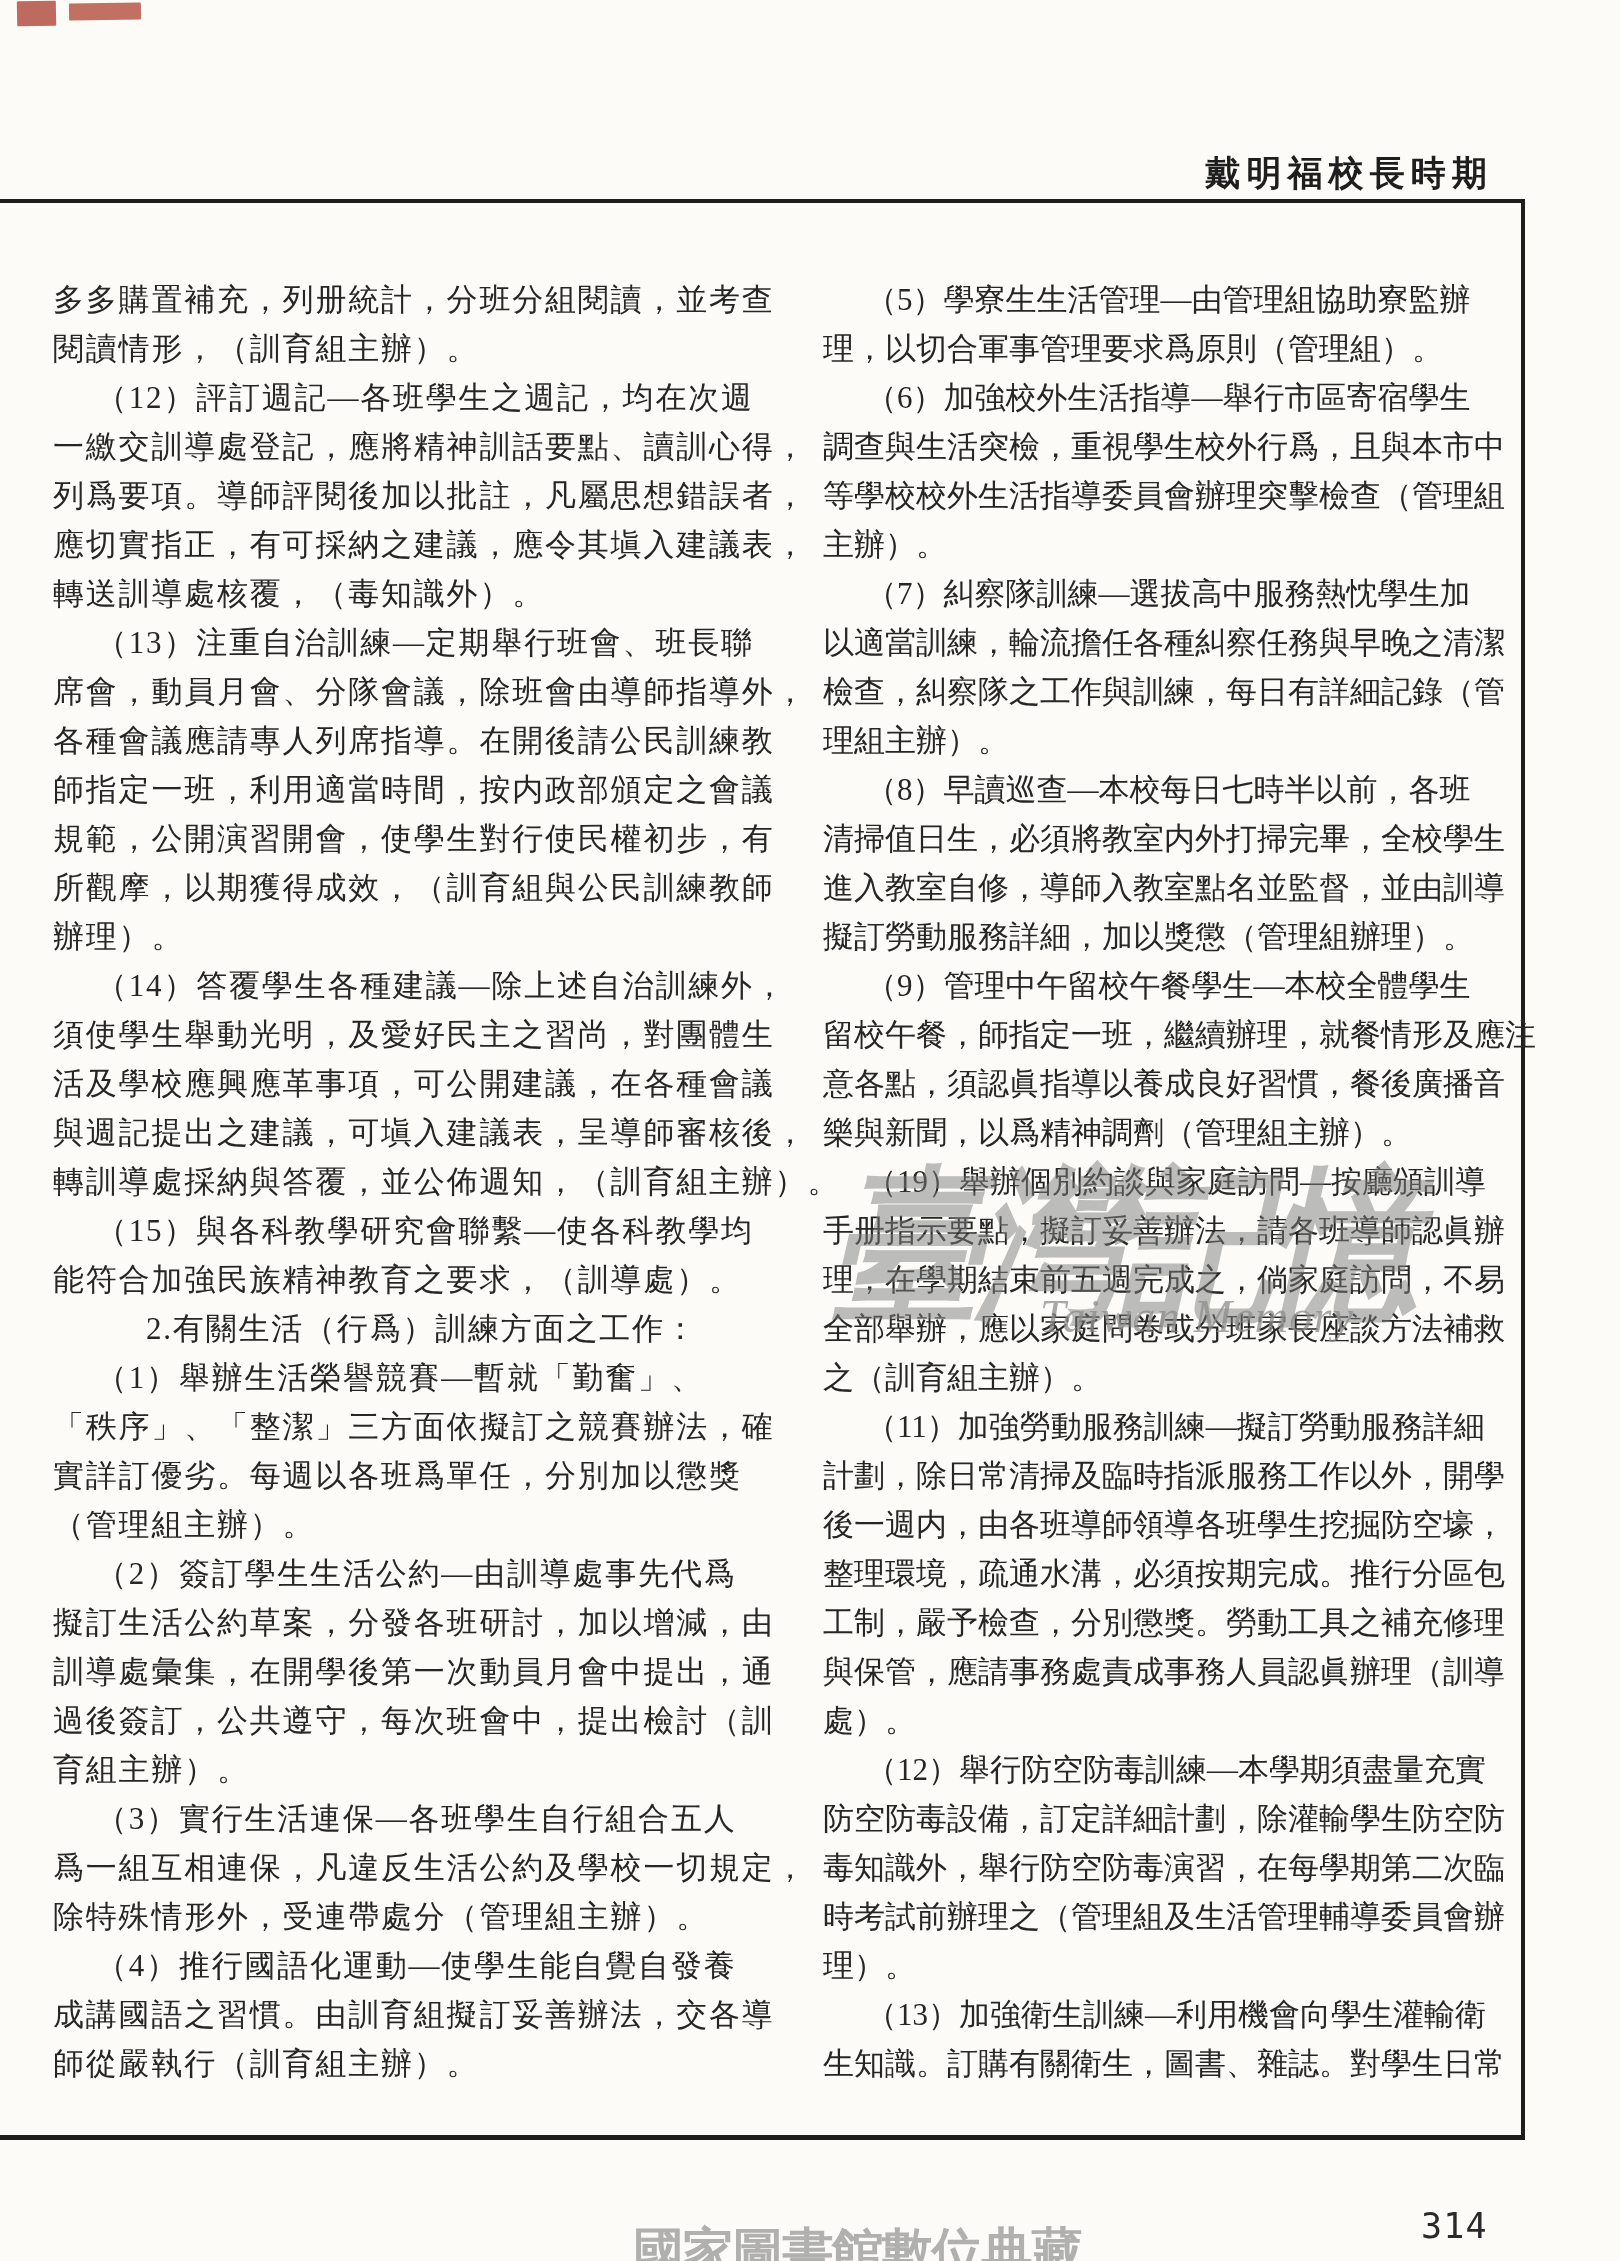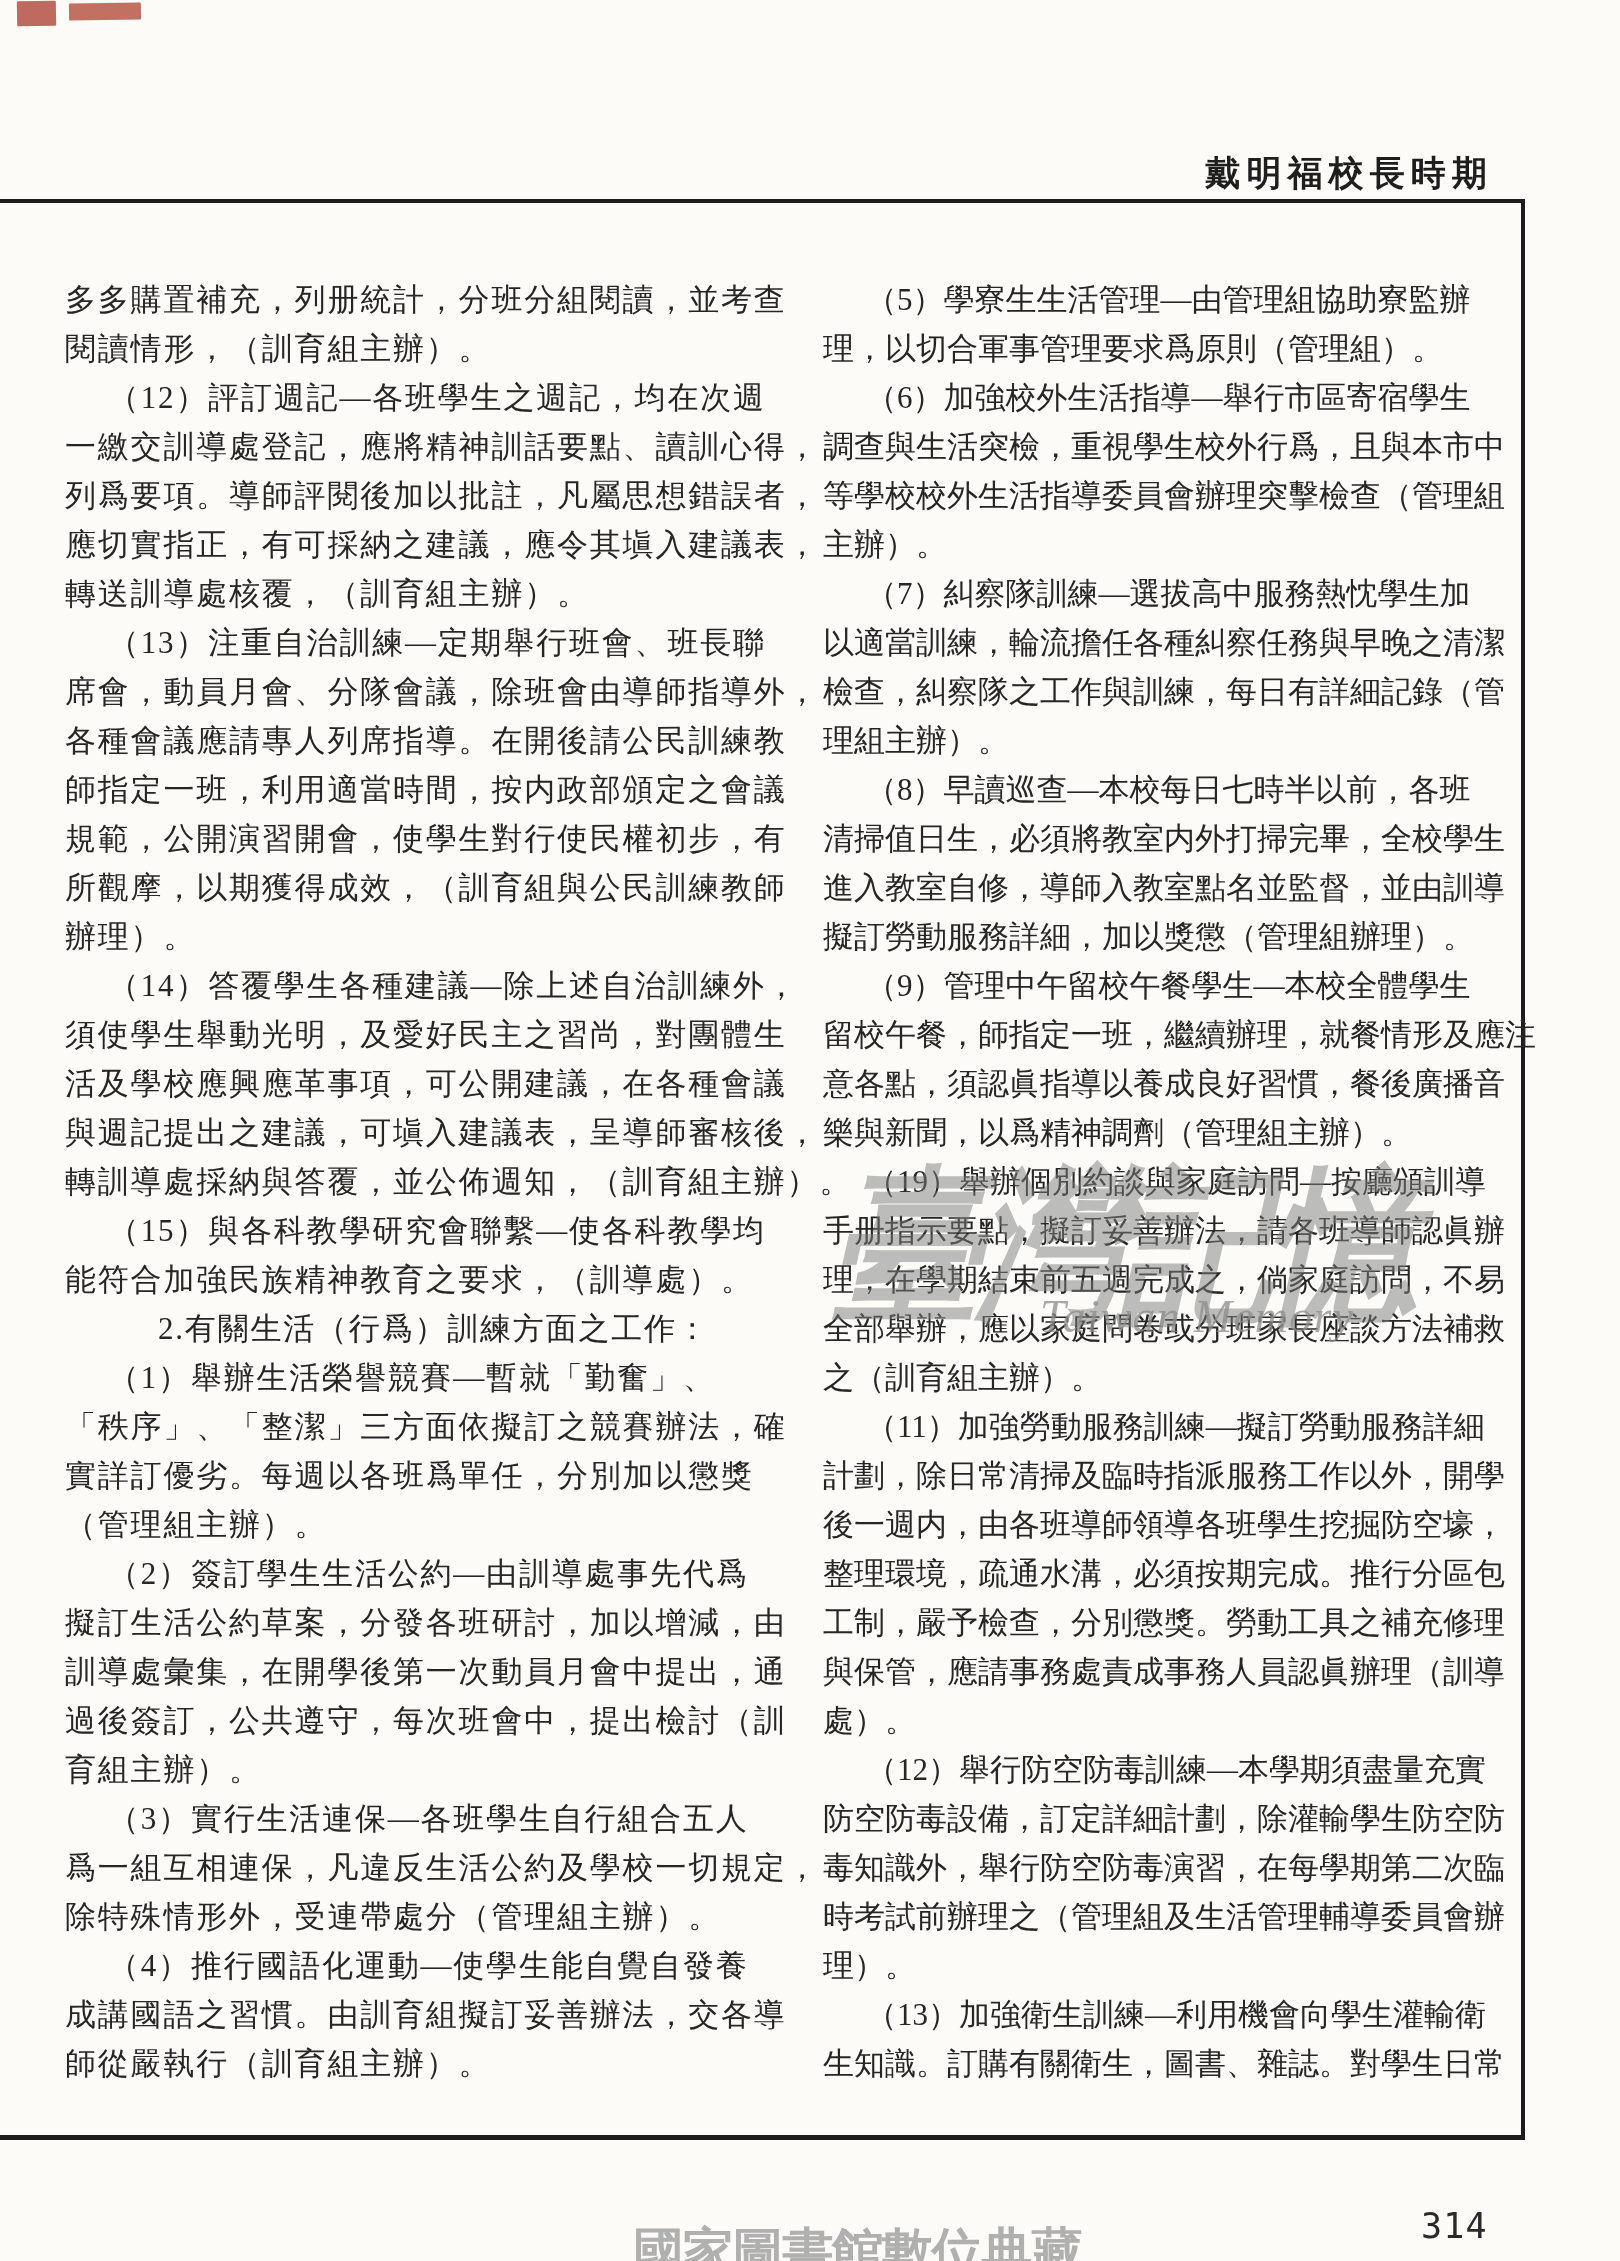--- a/index.html
+++ b/index.html
@@ -36,21 +36,21 @@
   }
 
   
   .column{position:absolute;top:275px;}
   .column .line{
     height:49px;line-height:49px;
     white-space:nowrap;
     font-size:31px;color:#262626;
   }
   .col-left{left:53px;width:753px;}
-  .col-left .line{letter-spacing:1.8px;margin-left:12px;}
+  .col-left .line{letter-spacing:1.8px;}
   .col-right{left:823px;width:697px;}
   .col-right .line{letter-spacing:0px;}
   .line.ind1{padding-left:43px;}
   .line.ind2{padding-left:93px;}
 
   
   .wm-script{
     position:absolute;left:831px;top:1136px;
     font-size:149px;font-weight:bold;font-style:italic;
     letter-spacing:-3.7px;white-space:nowrap;
@@ -91,21 +91,21 @@
 
   <div class="text-frame"></div>
 
   <div class="column col-left">
       <div class="line">多多購置補充，列册統計，分班分組閱讀，並考查</div>
       <div class="line">閱讀情形，（訓育組主辦）。</div>
       <div class="line ind1">（12）評訂週記—各班學生之週記，均在次週</div>
       <div class="line">一繳交訓導處登記，應將精神訓話要點、讀訓心得，</div>
       <div class="line">列爲要項。導師評閱後加以批註，凡屬思想錯誤者，</div>
       <div class="line">應切實指正，有可採納之建議，應令其塡入建議表，</div>
-      <div class="line">轉送訓導處核覆，（訓育組主辦）。</div>
+      <div class="line">轉送訓導處核覆，（毒知識外）。</div>
       <div class="line ind1">（13）注重自治訓練—定期舉行班會、班長聯</div>
       <div class="line">席會，動員月會、分隊會議，除班會由導師指導外，</div>
       <div class="line">各種會議應請專人列席指導。在開後請公民訓練教</div>
       <div class="line">師指定一班，利用適當時間，按内政部頒定之會議</div>
       <div class="line">規範，公開演習開會，使學生對行使民權初步，有</div>
       <div class="line">所觀摩，以期獲得成效，（訓育組與公民訓練教師</div>
       <div class="line">辦理）。</div>
       <div class="line ind1">（14）答覆學生各種建議—除上述自治訓練外，</div>
       <div class="line">須使學生舉動光明，及愛好民主之習尚，對團體生</div>
       <div class="line">活及學校應興應革事項，可公開建議，在各種會議</div>

